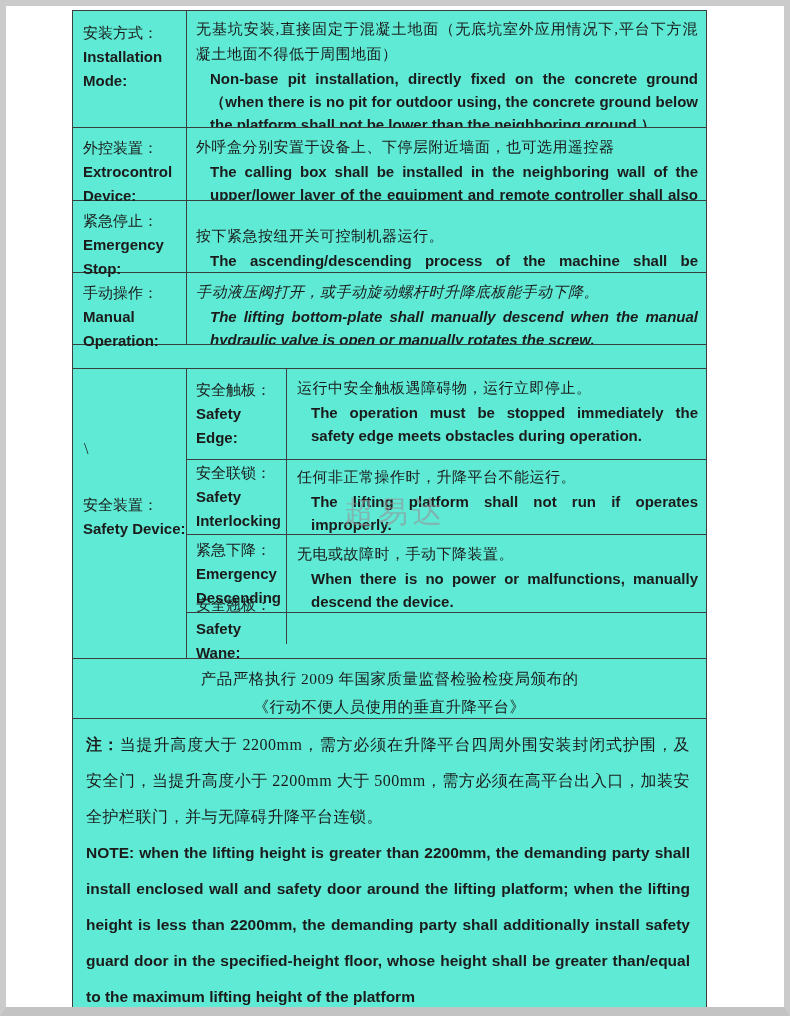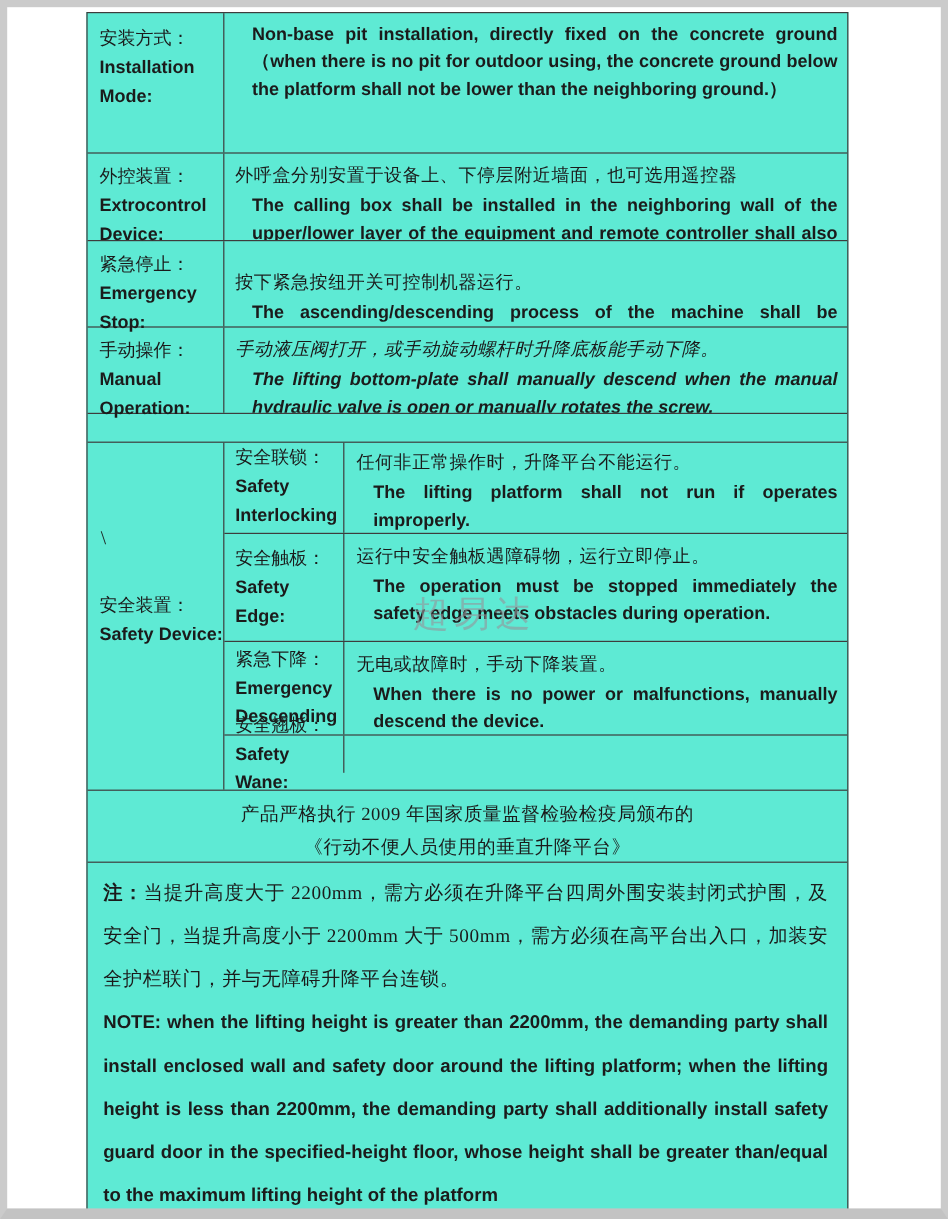--- a/index.html
+++ b/index.html
@@ -99,20 +99,21 @@
 
 <div class="tbl">
 
   <div class="row r1">
     <div class="label-cell">
       <div class="label-cn">安装方式：</div>
       <div class="label-en">Installation
 Mode:</div>
     </div>
     <div class="desc-cell">
+      <div class="cn">无基坑安装,直接固定于混凝土地面（无底坑室外应用情况下,平台下方混凝土地面不得低于周围地面）</div>
       <div class="en">Non-base pit installation, directly fixed on the concrete ground （when there is no pit for outdoor using, the concrete ground below the platform shall not be lower than the neighboring ground.）</div>
     </div>
   </div>
 
   <div class="row r2">
     <div class="label-cell" style="padding-top:8px;">
       <div class="label-cn">外控装置：</div>
       <div class="label-en">Extrocontrol
 Device:</div>
     </div>
@@ -151,43 +152,43 @@
   <div class="row r-safety">
     <div class="safety-left">
       <div class="safety-slash label-cn">\</div>
       <div class="safety-label">
         <div class="label-cn">安全装置：</div>
         <div class="label-en">Safety Device:</div>
       </div>
     </div>
     <div class="safety-grid">
 
+      <div class="srow s2">
+        <div class="name-cell">
+          <div class="label-cn">安全触板：</div>
+          <div class="label-en">Safety Edge:</div>
+        </div>
+        <div class="sdesc" style="justify-content:flex-start;">
+          <div class="cn">运行中安全触板遇障碍物，运行立即停止。</div>
+          <div class="en">The operation must be stopped immediately the safety edge meets obstacles during operation.</div>
+        </div>
+      </div>
+
       <div class="srow s1">
         <div class="name-cell">
           <div class="label-cn">安全联锁：</div>
           <div class="label-en">Safety
 Interlocking</div>
         </div>
         <div class="sdesc">
           <div class="cn">任何非正常操作时，升降平台不能运行。</div>
           <div class="en">The lifting platform shall not run if operates improperly.</div>
         </div>
       </div>
 
-      <div class="srow s2">
-        <div class="name-cell">
-          <div class="label-cn">安全触板：</div>
-          <div class="label-en">Safety Edge:</div>
-        </div>
-        <div class="sdesc" style="justify-content:flex-start;">
-          <div class="cn">运行中安全触板遇障碍物，运行立即停止。</div>
-          <div class="en">The operation must be stopped immediately the safety edge meets obstacles during operation.</div>
-        </div>
-      </div>
-
       <div class="srow s3">
         <div class="name-cell">
           <div class="label-cn">紧急下降：</div>
           <div class="label-en">Emergency
 Descending</div>
         </div>
         <div class="sdesc" style="justify-content:flex-start;">
           <div class="cn">无电或故障时，手动下降装置。</div>
           <div class="en">When there is no power or malfunctions, manually descend the device.</div>
         </div>

